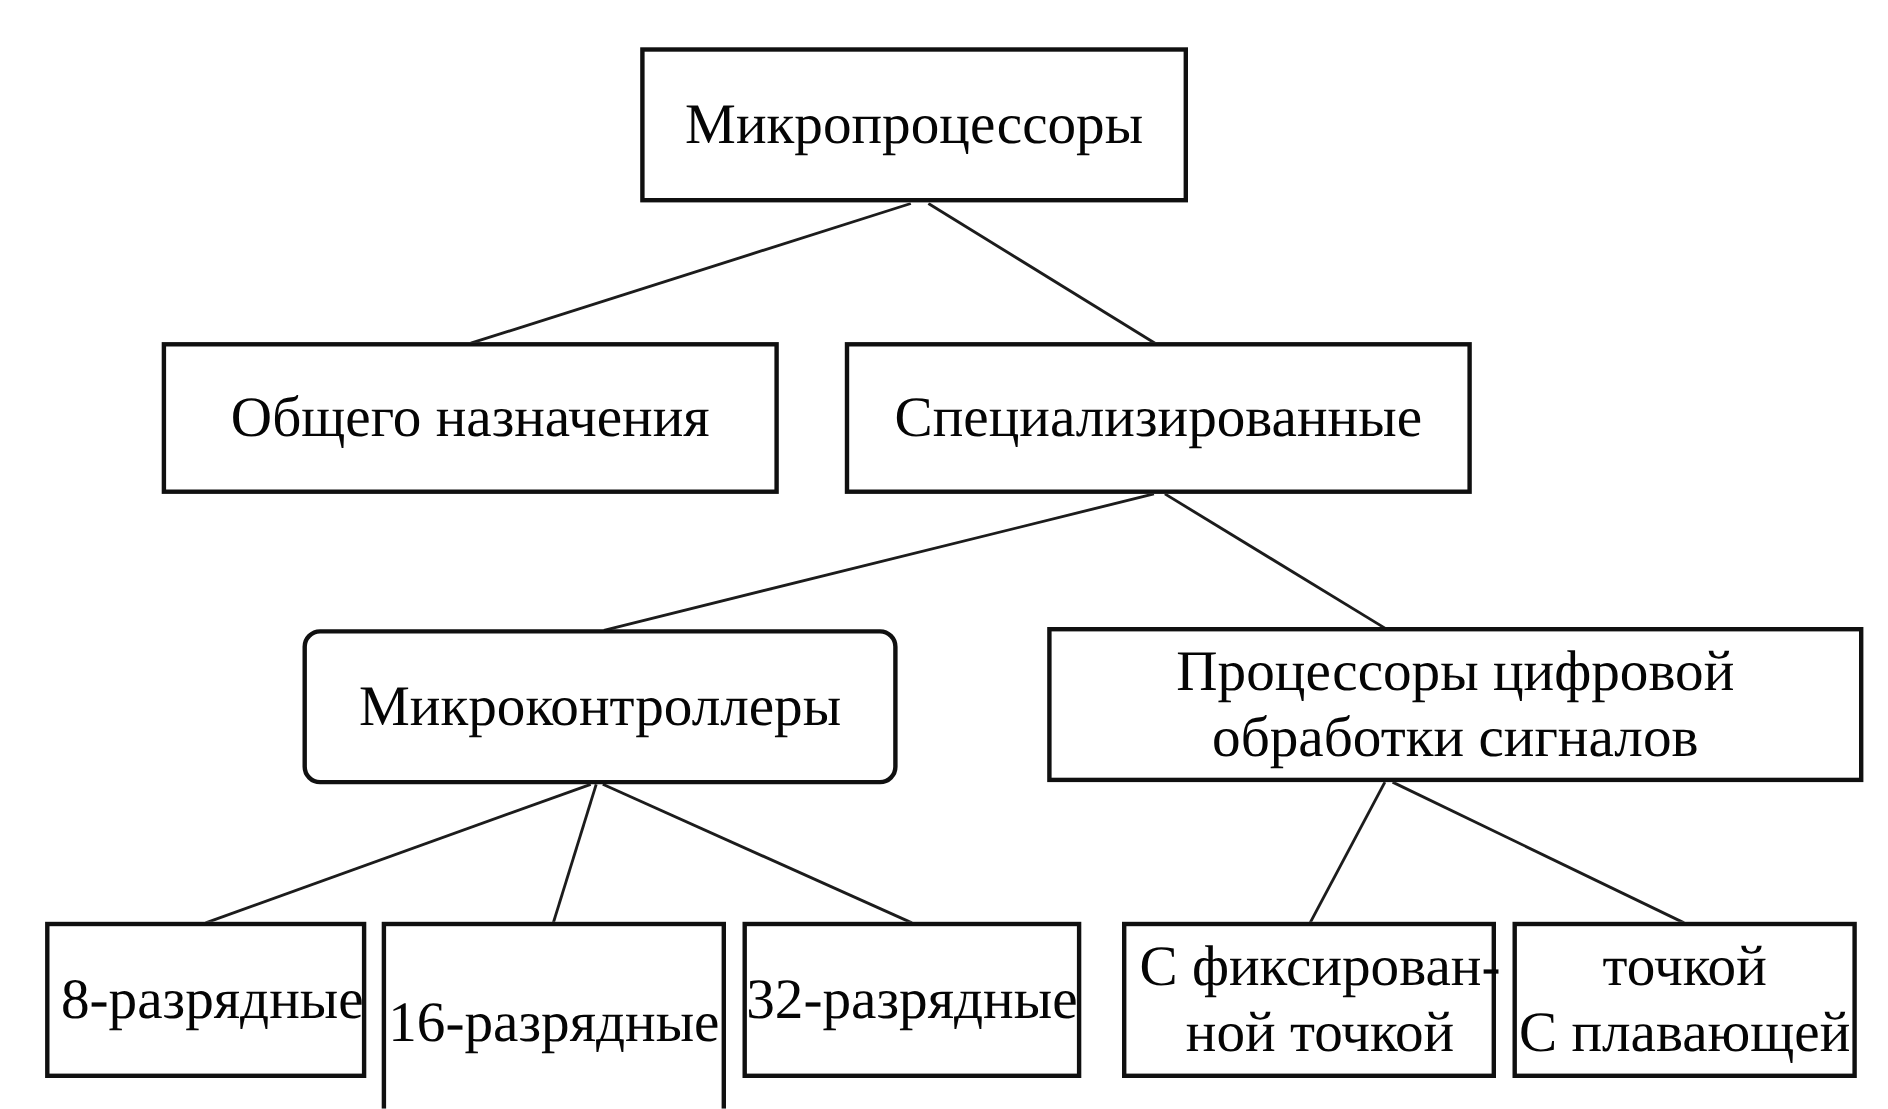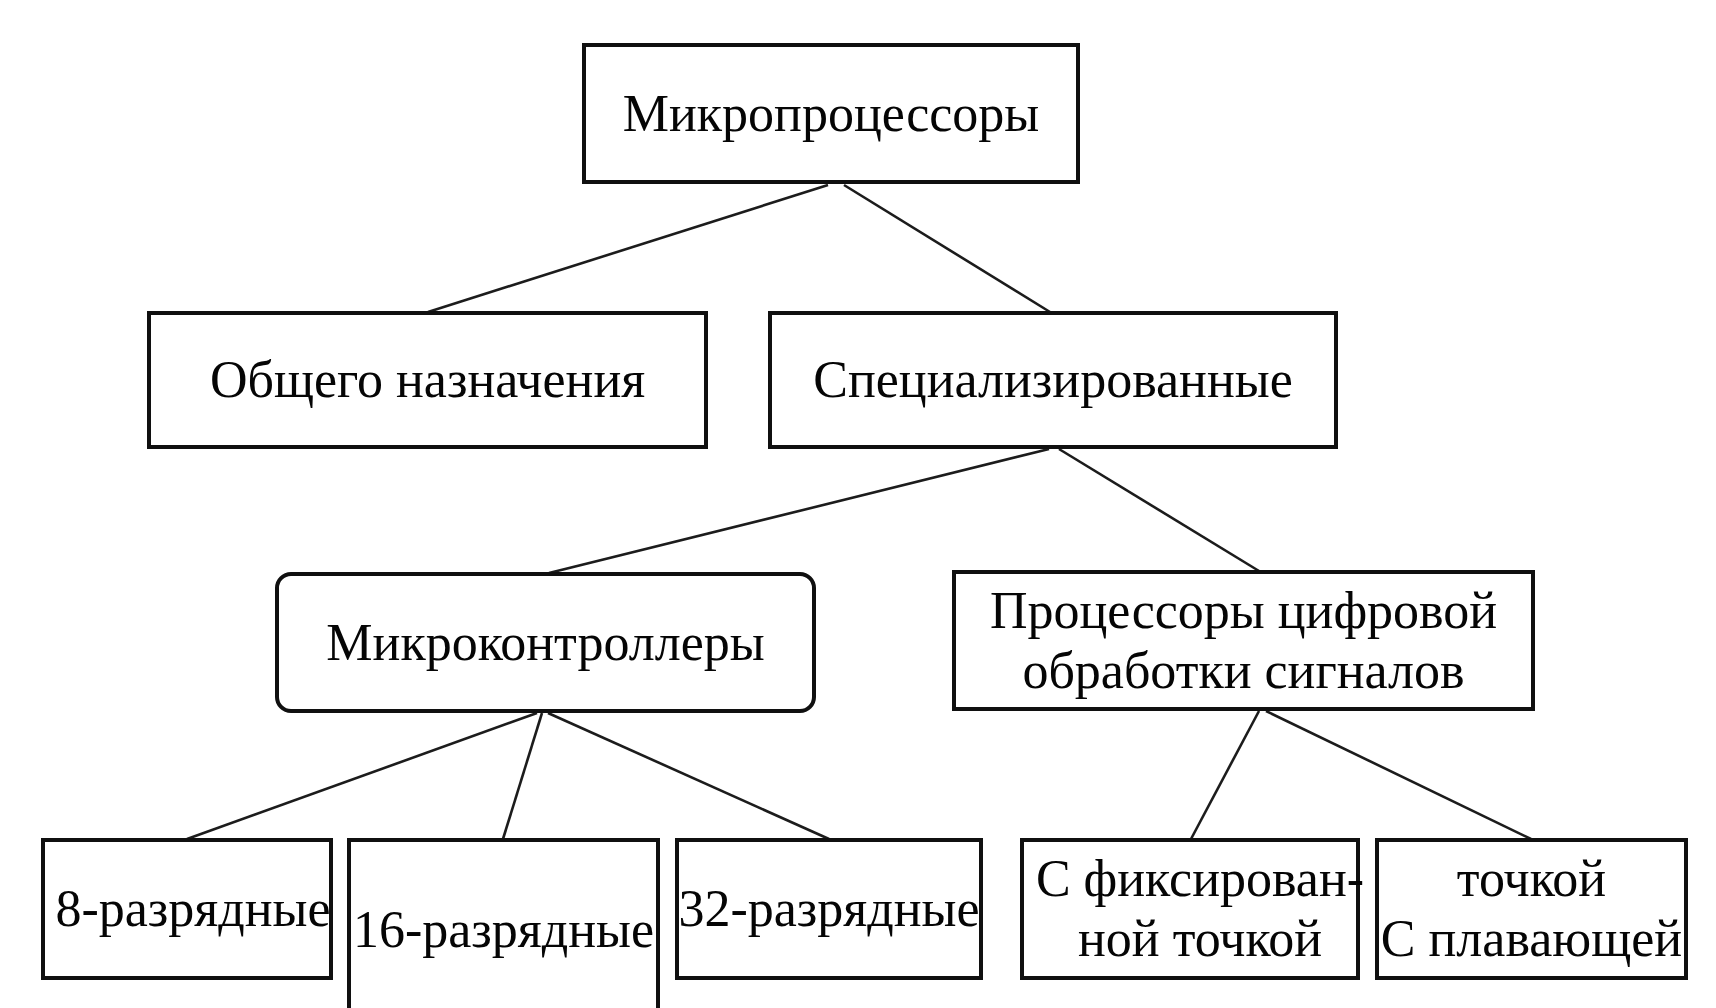--- a/index.html
+++ b/index.html
@@ -24,21 +24,21 @@
     justify-content:center;
     font-size:52px;
     line-height:1.15;
     white-space:nowrap;
   }
   
   .n-root   {left:582px;  top:43px;  width:498px; height:141px;}
   .n-general{left:147px;  top:311px; width:561px; height:138px;}
   .n-special{left:768px;  top:311px; width:570px; height:138px;}
   .n-mcu    {left:275px;  top:572px; width:541px; height:141px;border-radius:16px;}
-  .n-dsp    {left:952px;  top:570px; width:583px; height:141px;}
+  .n-dsp    {left:952px;  top:570px; width:742px; height:141px;}
   .n-bit8   {left:41px;   top:838px; width:292px; height:142px;padding-left:12px;}
   .n-bit16  {left:347px;  top:838px; width:313px; height:184px;}
   .n-bit32  {left:675px;  top:838px; width:308px; height:142px;}
   .n-fixed  {left:1020px; top:838px; width:340px; height:142px;padding-left:20px;}
   .n-float  {left:1375px; top:838px; width:313px; height:142px;}
 </style>
 </head>
 <body>
 
 <div id="canvas">

